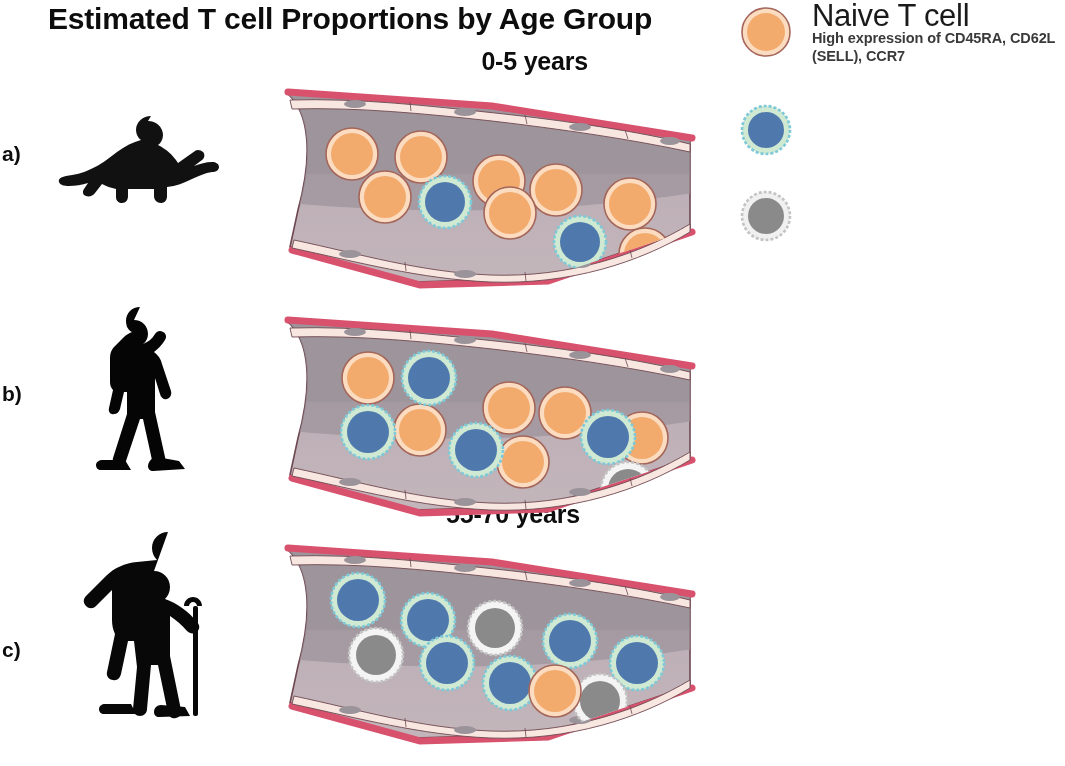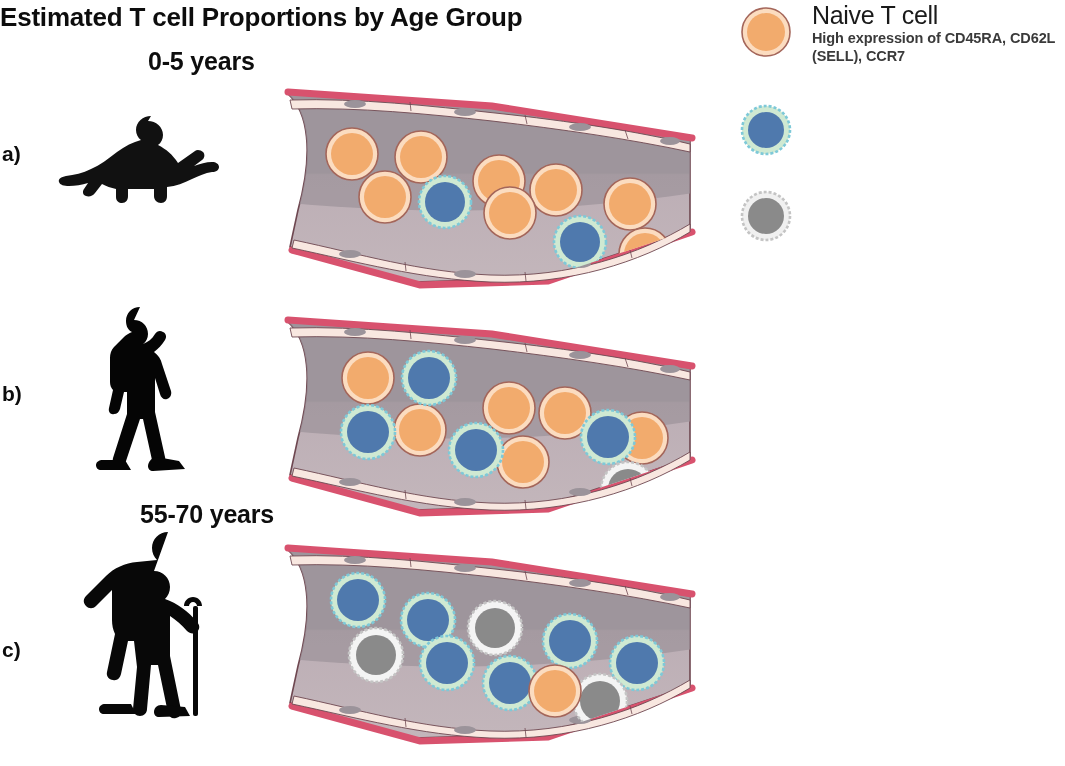--- a/index.html
+++ b/index.html
@@ -9,26 +9,27 @@
     font-family:"Liberation Sans", sans-serif;
     position:relative;
     overflow:hidden;
     -webkit-font-smoothing:antialiased;
   }
   .fig{position:absolute;inset:0;}
 
   
   #main-title{
     position:absolute;left:0;top:2px;width:700px;
-    font-size:26px;font-weight:bold;color:#0d0d0d;
+    text-align:center;
+    font-size:30px;font-weight:bold;color:#0d0d0d;
     letter-spacing:-0.2px;
   }
   .age-title{
     position:absolute;
-    text-align:left;
+    text-align:right;
     font-size:25px;font-weight:bold;color:#0d0d0d;
     letter-spacing:-0.2px;
     white-space:nowrap;
   }
   #age-title-a{left:148px;top:47px;width:440px;}
   #age-title-b{left:118px;top:276px;width:440px;}
   #age-title-c{left:140px;top:500px;width:440px;}
 
   
   .panel-letter{
@@ -53,21 +54,21 @@
 
   
   #legend{position:absolute;left:730px;top:0px;width:335px;height:290px;}
   .legend-row{position:absolute;left:0;width:335px;}
   #legend-row-naive{top:4px;}
   #legend-row-effector{top:102px;}
   #legend-row-exhausted{top:188px;}
   .legend-swatch{position:absolute;left:8px;top:0;width:56px;height:56px;}
   .legend-text{position:absolute;left:82px;top:-2px;width:250px;}
   .legend-title{
-    font-size:25px;color:#1a1a1a;line-height:27px;
+    font-size:31px;color:#1a1a1a;line-height:27px;
     letter-spacing:-0.3px;white-space:nowrap;
   }
   .legend-desc{
     font-size:14.5px;font-weight:bold;color:#3a3a3a;
     line-height:18px;letter-spacing:-0.1px;
     margin-top:0;
   }
 </style>
 </head>
 <body>

